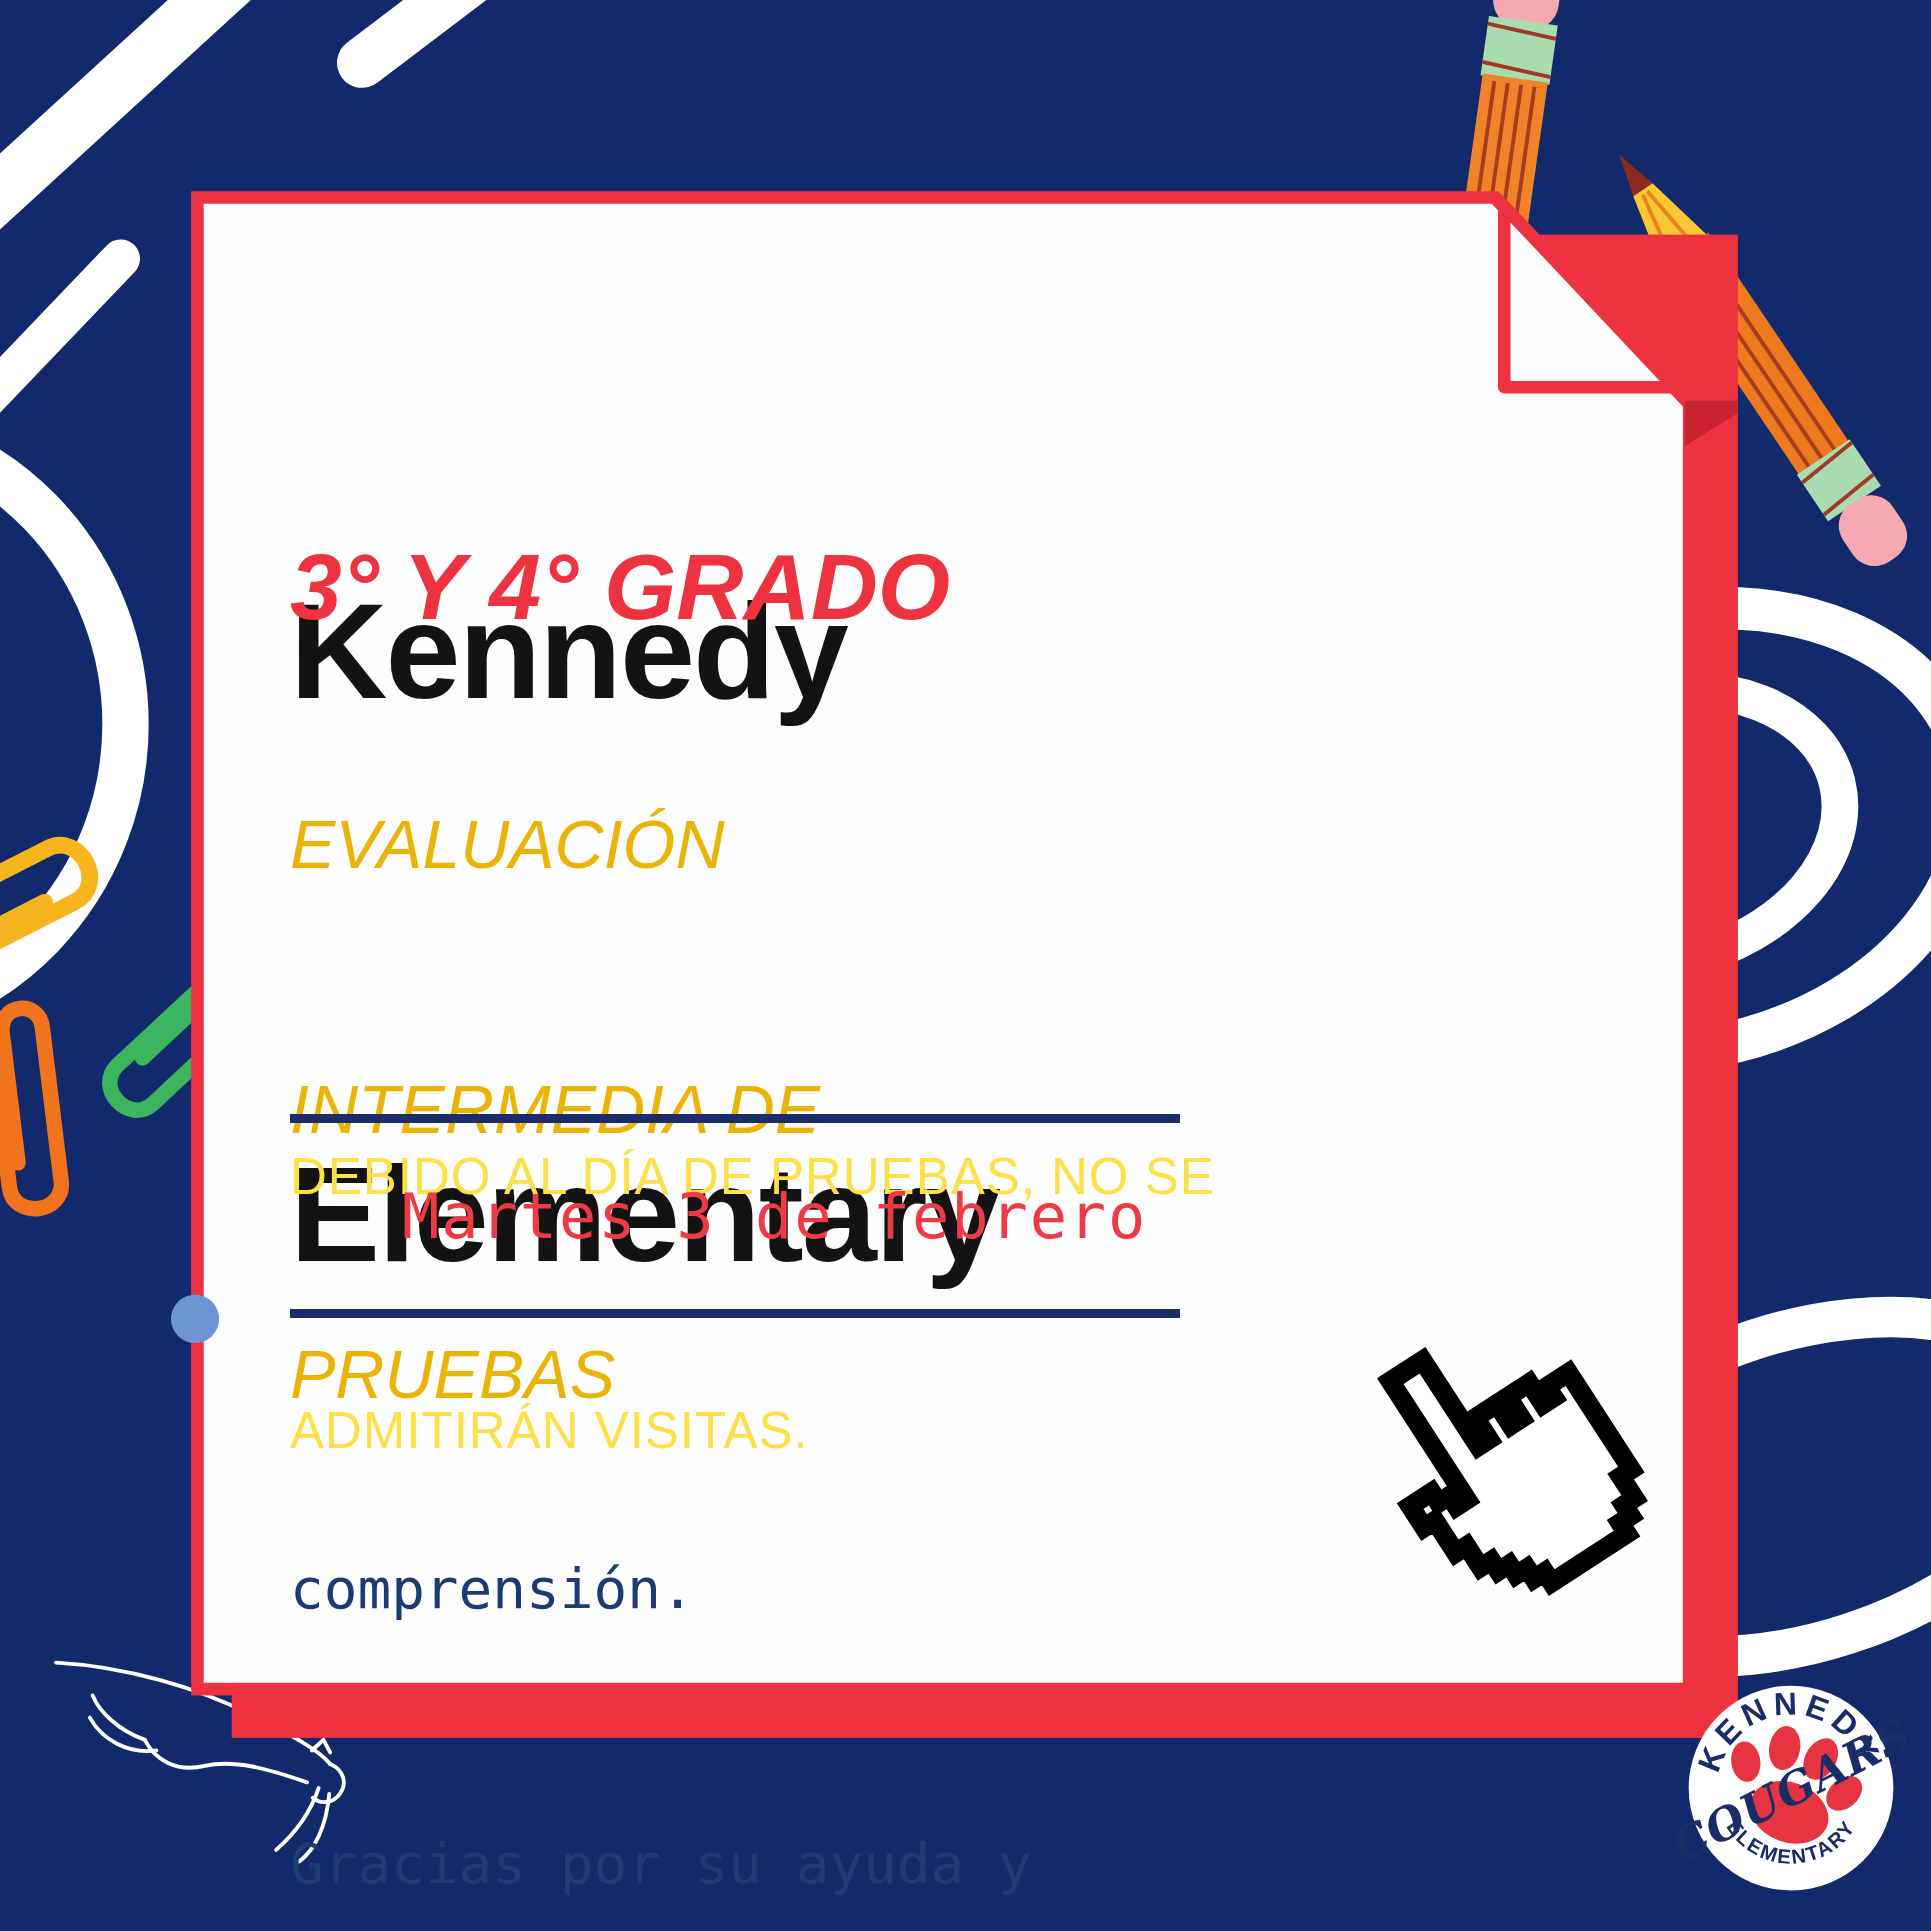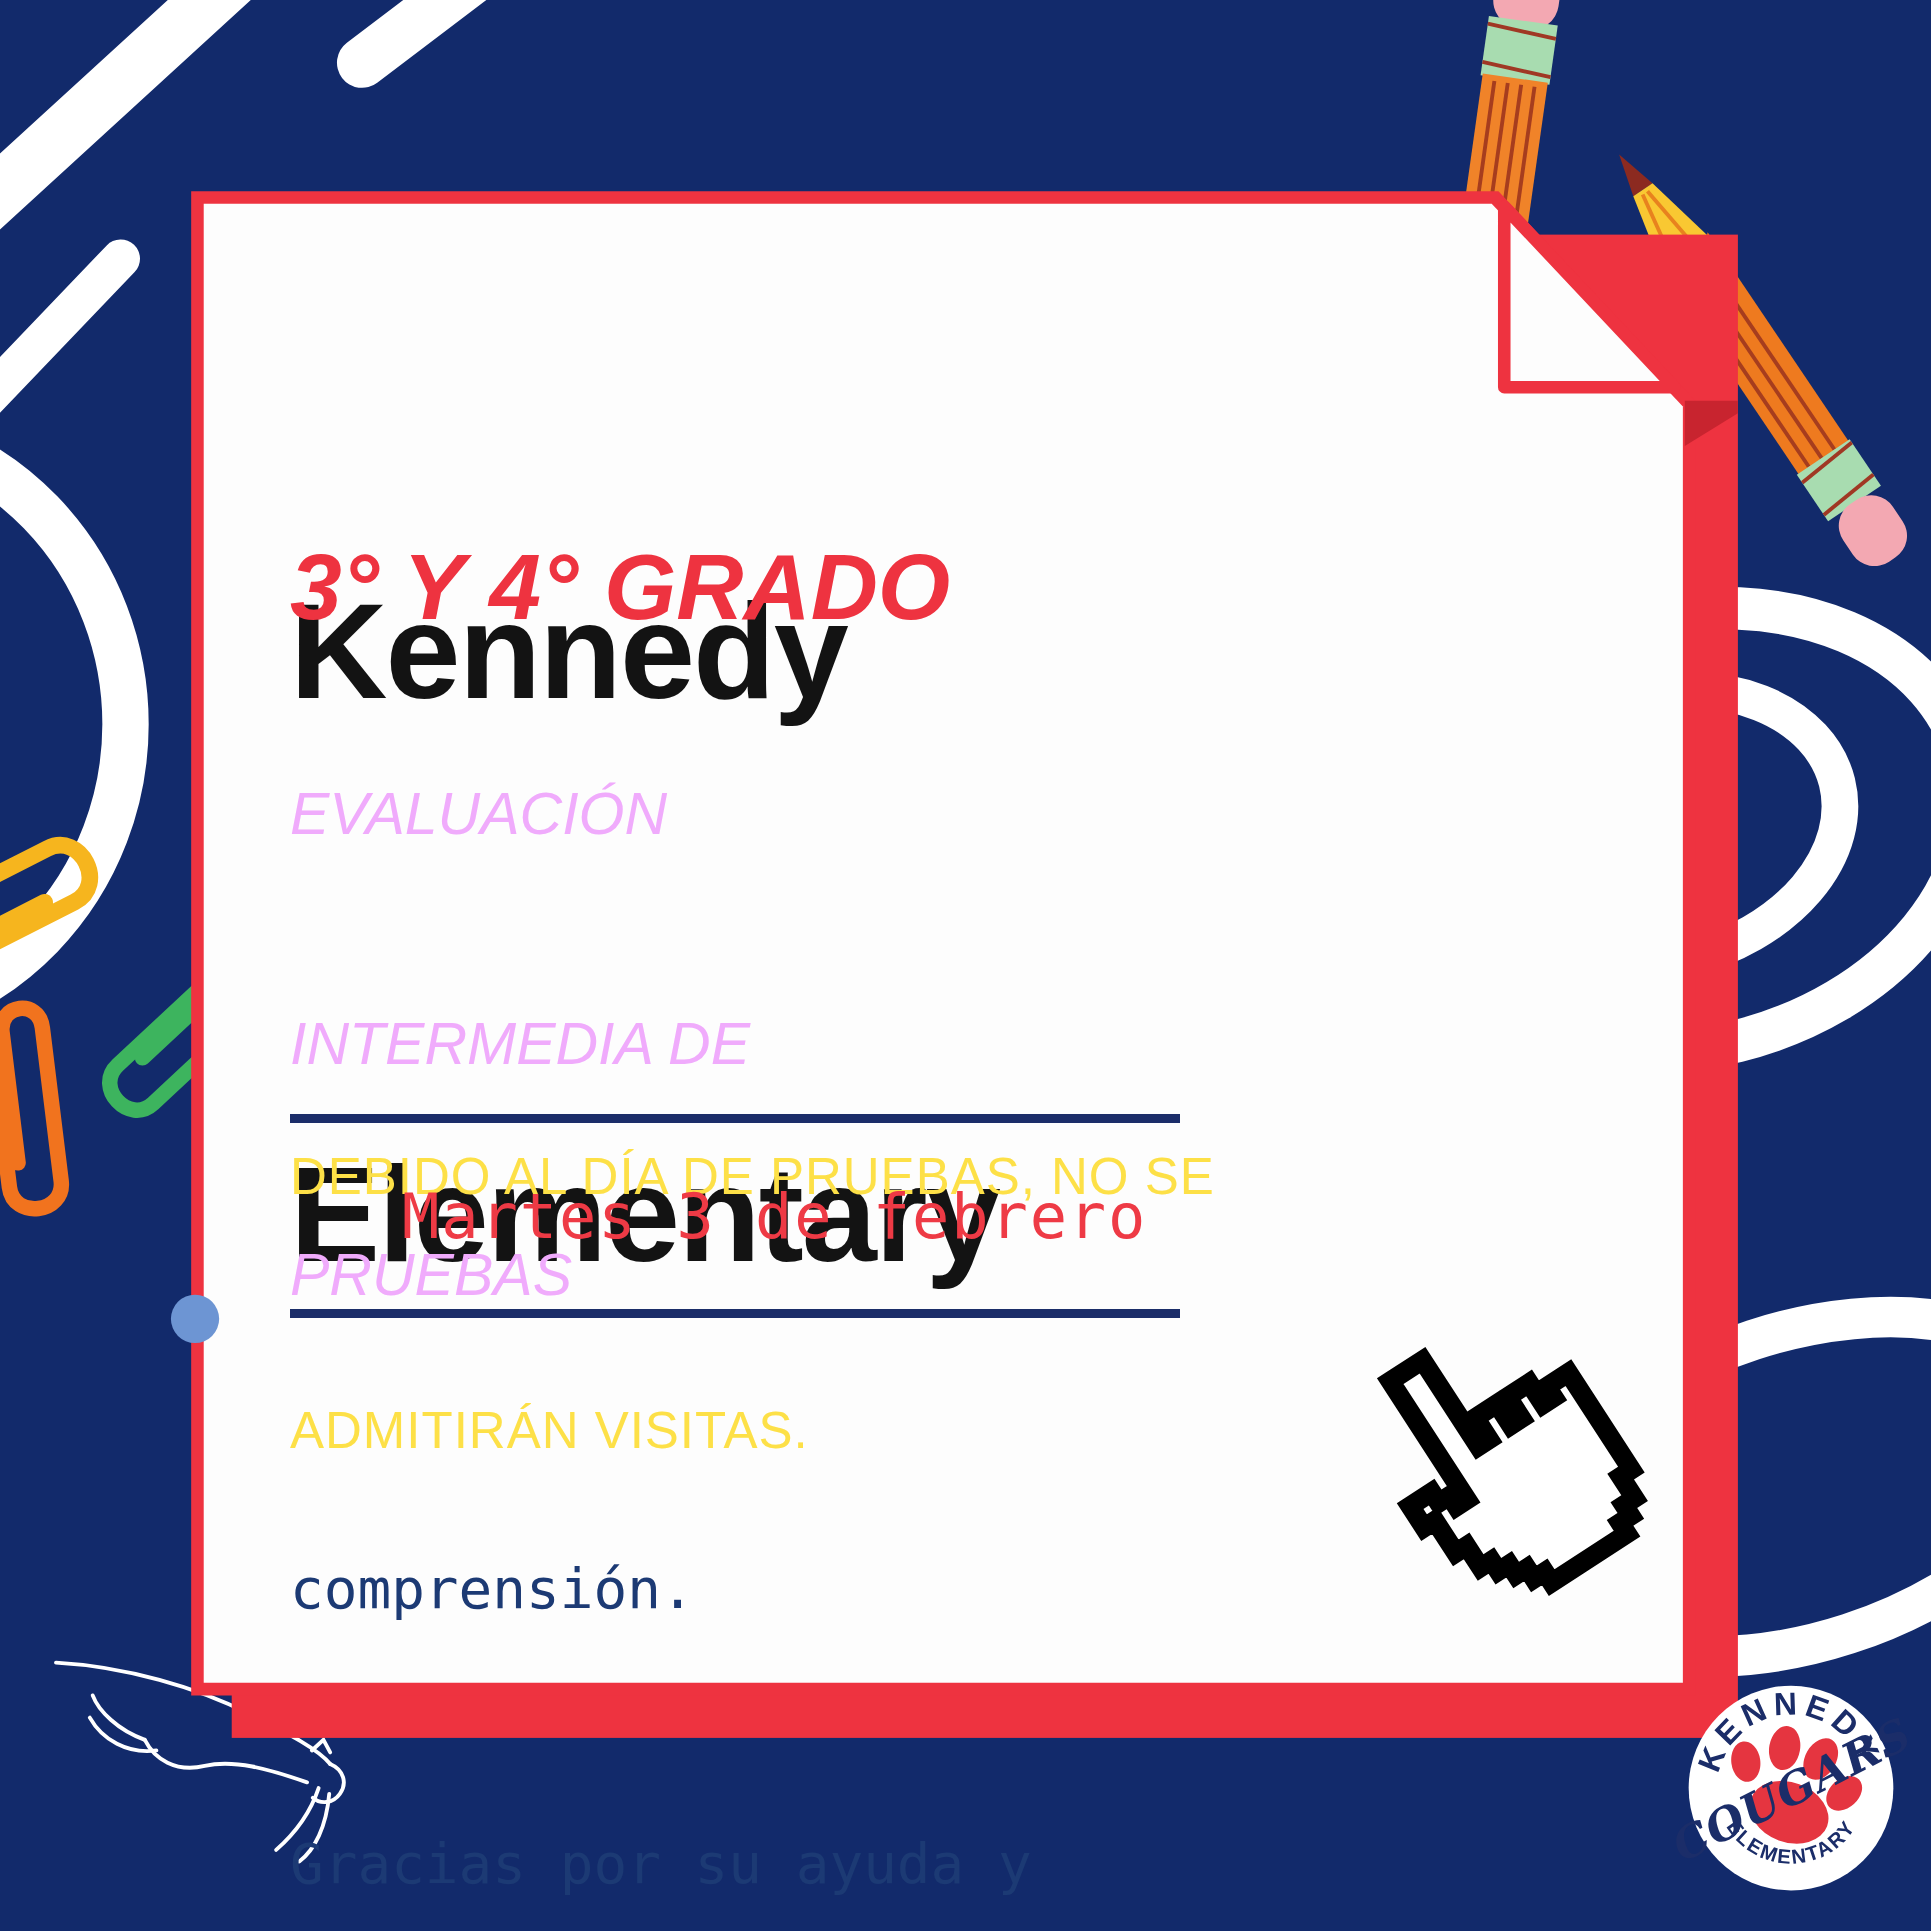--- a/index.html
+++ b/index.html
@@ -4,22 +4,22 @@
 <style>
   html,body{margin:0;padding:0;background:#0d1f55;}
   #canvas{position:relative;width:1931px;height:1931px;overflow:hidden;
           background:#122a6b;font-family:"Liberation Sans",sans-serif;}
   svg.layer{position:absolute;left:0;top:0;width:1931px;height:1931px;}
   .txt{position:absolute;left:290px;white-space:pre;}
   .title{top:183px;font-size:135px;font-weight:800;line-height:1.39;
          letter-spacing:-1.9px;color:#131313;}
   .heading{top:534px;font-size:93px;font-weight:700;font-style:italic;
            color:#ee3340;letter-spacing:0;}
-  .subheading{top:623px;font-size:59px;font-weight:400;font-style:italic;
-              color:#f0abfc;line-height:1.3;}
+  .subheading{top:623px;font-size:68px;font-weight:400;font-style:italic;
+              color:#eab308;line-height:1.3;}
   .notice{top:966px;font-size:51px;font-weight:500;color:#fde047;
           line-height:1.66;letter-spacing:1px;}
   .divider{position:absolute;left:290px;width:890px;height:8.7px;background:#1b2d69;}
   #divider1{top:1114px;} #divider2{top:1309px;}
   .date{left:386px;top:1180px;font-size:62px;color:#ee3a45;
         font-family:"DejaVu Sans Mono",monospace;letter-spacing:1.9px;margin-left:16px;}
   .closing{top:1359px;font-size:56px;color:#1c3a74;
            font-family:"DejaVu Sans Mono",monospace;line-height:1.64;}
   .badge-arc{font-family:"Liberation Sans",sans-serif;font-weight:bold;fill:#1b2d69;}
   .cougars{font-family:"DejaVu Serif",serif;font-weight:bold;font-style:italic;fill:#1b2d69;}

